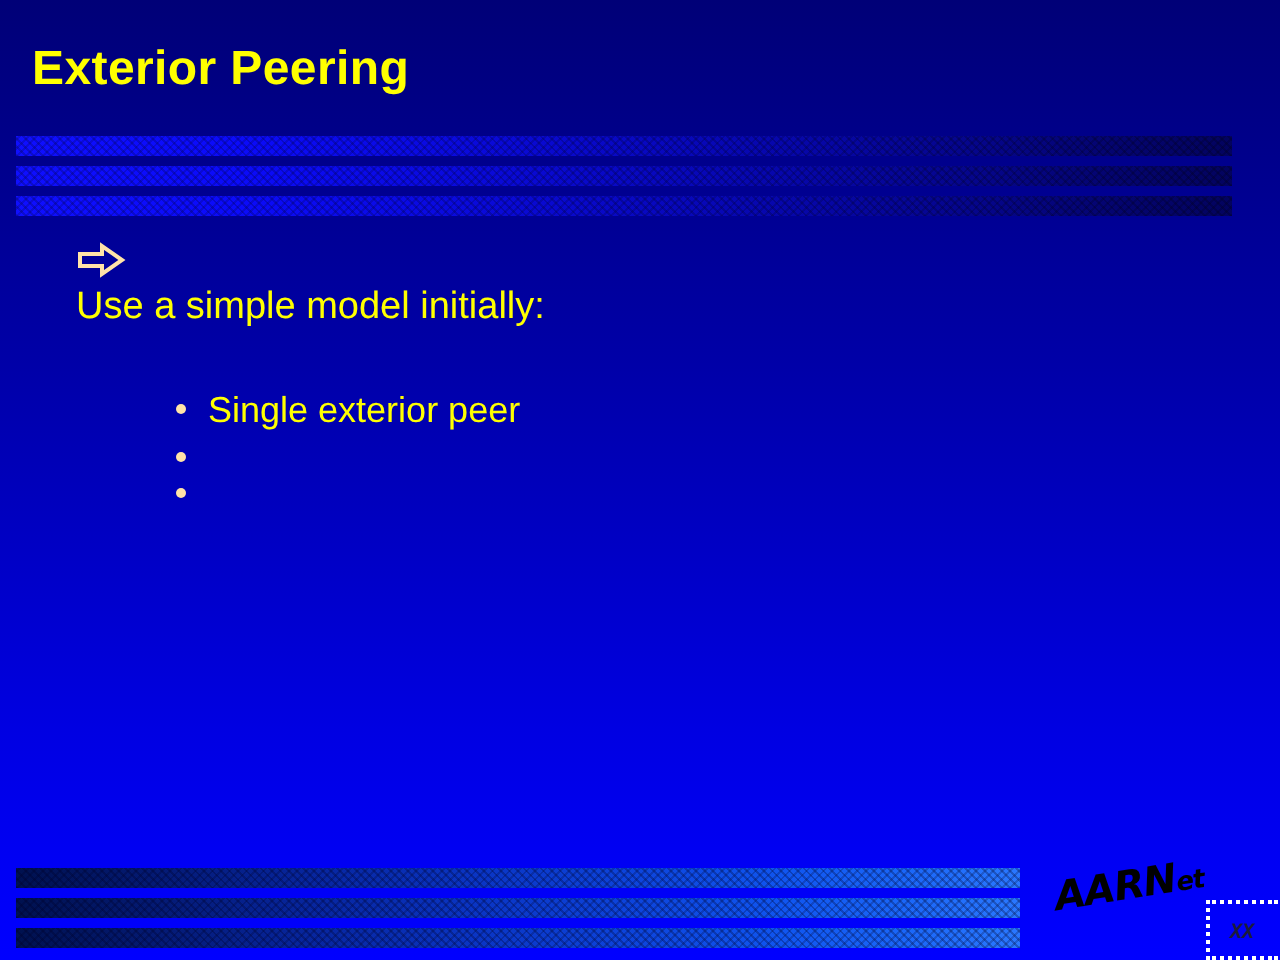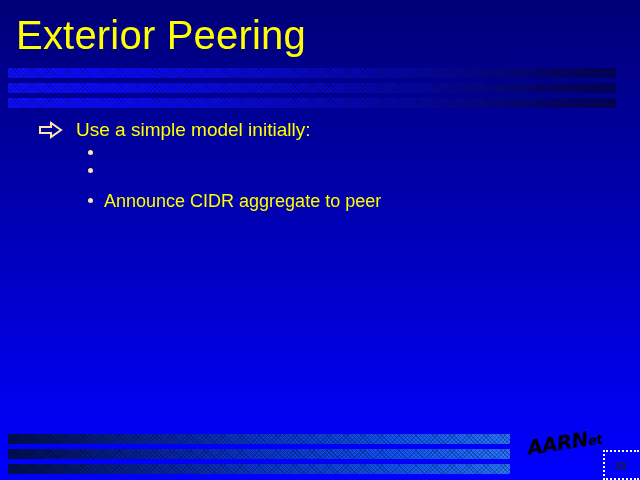--- a/index.html
+++ b/index.html
@@ -20,23 +20,23 @@
     background: linear-gradient(to bottom, #000077 0%, #00008e 18%, #0000a8 38%, #0000c6 58%, #0000e2 76%, #0000f4 90%, #0000ff 100%);
   }
 
   
   #slide-title {
     position: absolute;
     left: 16px;
     top: 16px;
     width: 600px;
     color: #ffff00;
-    font-size: 40px;
+    font-size: 24px;
     line-height: 38px;
-    font-weight: normal;
+    font-weight: bold;
     letter-spacing: 0.2px;
     white-space: nowrap;
   }
 
   
   .bar-group {
     position: absolute;
     left: 8px;
   }
   .bar {
@@ -91,21 +91,22 @@
     position: absolute;
     left: 0;
     top: 118px;
     width: 640px;
   }
 
   .level1 {
     display: flex;
     align-items: flex-start;
     margin-left: 38px;
-    margin-bottom: 12px;
+    margin-bottom: 28px;
+    flex-direction: column;
   }
   .arrow-marker {
     flex: 0 0 auto;
     width: 26px;
     height: 22px;
     margin-top: 2px;
     margin-right: 12px;
   }
   .level1-text {
     color: #ffff00;
@@ -200,29 +201,29 @@
       <span class="arrow-marker">
         <svg viewBox="0 0 26 20" width="26" height="20" aria-hidden="true">
           <path d="M2 7 L13 7 L13 3 L23 10 L13 17 L13 13 L2 13 Z" fill="none" stroke="#ffe3a8" stroke-width="2" stroke-linejoin="miter"></path>
         </svg>
       </span>
       <span class="level1-text">Use a simple model initially:</span>
     </div>
 
     <div class="level2">
       <span class="dot-marker"></span>
+      <span class="level2-text">Single exterior peer</span>
     </div>
 
     <div class="level2">
       <span class="dot-marker"></span>
     </div>
 
     <div class="level2">
       <span class="dot-marker"></span>
-      <span class="level2-text">Announce CIDR aggregate to peer</span>
     </div>
 
   </div>
 
   <div id="bottom-bars" class="bar-group">
     <div class="bar"></div>
     <div class="bar"></div>
     <div class="bar"></div>
   </div>
 

